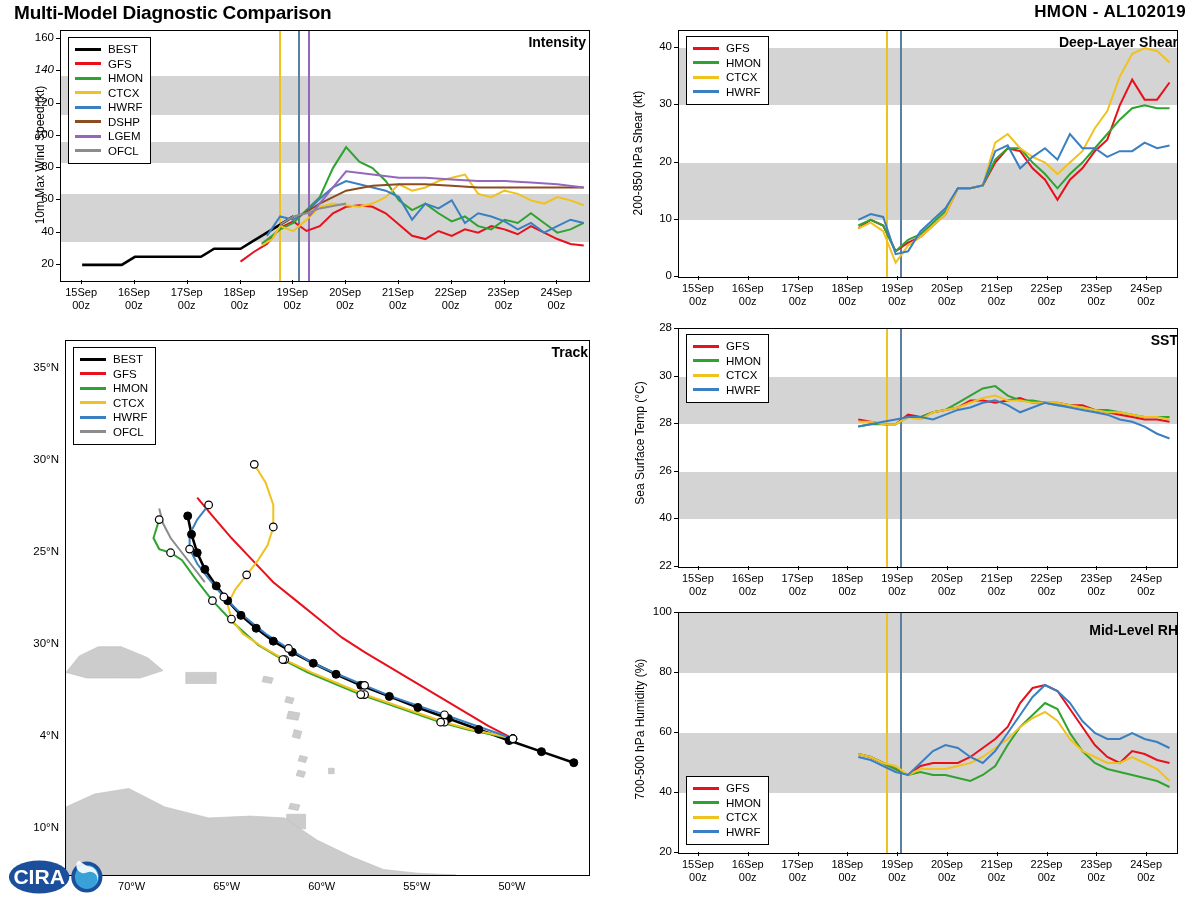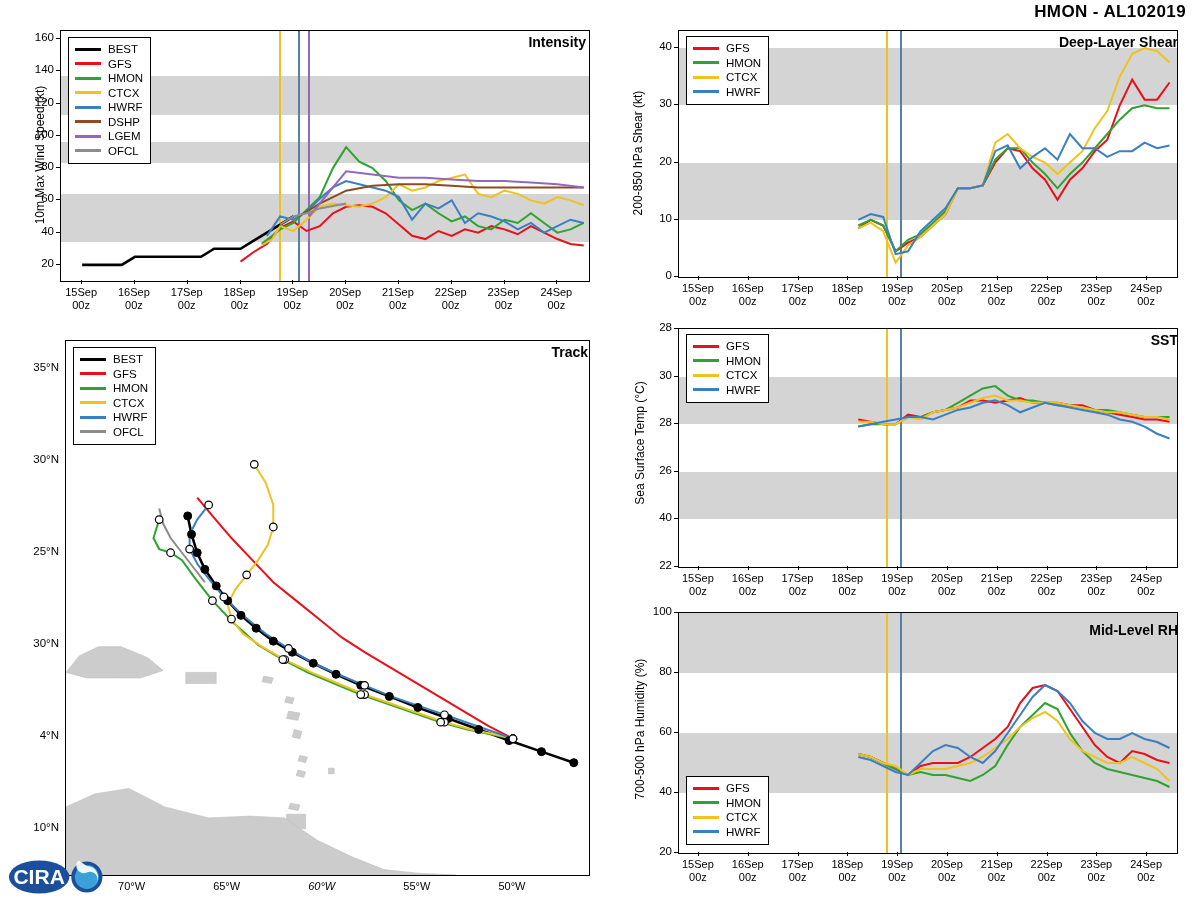--- a/index.html
+++ b/index.html
@@ -29,20 +29,21 @@
 
   
   .mapland{fill:#cccccc;stroke:#bdbdbd;stroke-width:0.6;}
   .logo{position:absolute;left:8px;bottom:6px;width:96px;height:40px;}
 </style>
 </head>
 <body>
 
 <div class="page">
 
+  <div class="hdr-left">Multi-Model Diagnostic Comparison</div>
   <div class="hdr-right">HMON - AL102019</div>
 
   <div class="panel" style="left:0;top:22px;width:600px;height:300px;">
     <div class="plot" id="plot-intensity" style="left:60px;top:8px;width:530px;height:252px;">
         <div class="band" style="top: 162.903px; height: 48.3871px; background: rgb(212, 212, 212);"></div>
         <div class="band" style="top: 111.29px; height: 20.9677px; background: rgb(212, 212, 212);"></div>
         <div class="band" style="top: 45.1613px; height: 38.7097px; background: rgb(212, 212, 212);"></div>
         <div class="vline" style="left: 218.12px; background: rgb(240, 194, 32);"></div>
         <div class="vline" style="left: 236.6px; background: rgb(91, 127, 158);"></div>
         <div class="vline" style="left: 247.16px; background: rgb(148, 103, 189);"></div>
@@ -98,21 +99,21 @@
       <div class="ytick" style="left: 16px; top: 202.613px; width: 38px;">40</div>
       <div class="tickmark" style="left: 56px; top: 209.613px; width: 4px; height: 1px;"></div>
       <div class="ytick" style="left: 16px; top: 170.355px; width: 38px;">60</div>
       <div class="tickmark" style="left: 56px; top: 177.355px; width: 4px; height: 1px;"></div>
       <div class="ytick" style="left: 16px; top: 138.097px; width: 38px;">80</div>
       <div class="tickmark" style="left: 56px; top: 145.097px; width: 4px; height: 1px;"></div>
       <div class="ytick" style="left: 16px; top: 105.839px; width: 38px;">100</div>
       <div class="tickmark" style="left: 56px; top: 112.839px; width: 4px; height: 1px;"></div>
       <div class="ytick" style="left: 16px; top: 73.5806px; width: 38px;">120</div>
       <div class="tickmark" style="left: 56px; top: 80.5806px; width: 4px; height: 1px;"></div>
-      <div class="ytick" style="left: 16px; top: 41.3226px; width: 38px;">140</div>
+      <div class="ytick" style="left: 16px; top: 41.3226px; width: 38px; font-style: italic;">140</div>
       <div class="tickmark" style="left: 56px; top: 48.3226px; width: 4px; height: 1px;"></div>
       <div class="ytick" style="left: 16px; top: 9.06452px; width: 38px;">160</div>
       <div class="tickmark" style="left: 56px; top: 16.0645px; width: 4px; height: 1px;"></div>
       <div class="xtick" style="left: 51.12px; top: 264px; width: 60px;">15Sep<br>00z</div>
       <div class="tickmark" style="left: 81.12px; top: 258px; width: 1px; height: 4px;"></div>
       <div class="xtick" style="left: 103.92px; top: 264px; width: 60px;">16Sep<br>00z</div>
       <div class="tickmark" style="left: 133.92px; top: 258px; width: 1px; height: 4px;"></div>
       <div class="xtick" style="left: 156.72px; top: 264px; width: 60px;">17Sep<br>00z</div>
       <div class="tickmark" style="left: 186.72px; top: 258px; width: 1px; height: 4px;"></div>
       <div class="xtick" style="left: 209.52px; top: 264px; width: 60px;">18Sep<br>00z</div>
@@ -236,21 +237,21 @@
       <path d="M86 13 a12 12 0 0 1 9 20 a8 8 0 0 0 -9 -13 a8 8 0 0 1 -9 -13 z" fill="#ffffff" opacity="0.9"></path>
     </svg>
   <div class="ytick" style="left: 9px; top: 494.966px; width: 50px;">10°N</div>
       <div class="ytick" style="left: 9px; top: 402.897px; width: 50px;">4°N</div>
       <div class="ytick" style="left: 9px; top: 310.828px; width: 50px;">30°N</div>
       <div class="ytick" style="left: 9px; top: 218.759px; width: 50px;">25°N</div>
       <div class="ytick" style="left: 9px; top: 126.69px; width: 50px;">30°N</div>
       <div class="ytick" style="left: 9px; top: 34.6207px; width: 50px;">35°N</div>
       <div class="xtick" style="left: 101.564px; top: 554px; width: 60px;">70°W</div>
       <div class="xtick" style="left: 196.655px; top: 554px; width: 60px;">65°W</div>
-      <div class="xtick" style="left: 291.745px; top: 554px; width: 60px; font-style: italic;">60°W</div>
+      <div class="xtick" style="left: 291.745px; top: 554px; width: 60px;">60°W</div>
       <div class="xtick" style="left: 386.836px; top: 554px; width: 60px;">55°W</div>
       <div class="xtick" style="left: 481.927px; top: 554px; width: 60px;">50°W</div>
     </div>
 
   <div class="panel" style="left:600px;top:22px;width:600px;height:290px;">
     <div class="plot" id="plot-shear" style="left:78px;top:8px;width:500px;height:248px;">
         <div class="band" style="top: 131.581px; height: 57.2093px; background: rgb(212, 212, 212);"></div>
         <div class="band" style="top: 17.1628px; height: 57.2093px; background: rgb(212, 212, 212);"></div>
         <div class="vline" style="left: 207.164px; background: rgb(240, 194, 32);"></div>
         <div class="vline" style="left: 220.61px; background: rgb(91, 127, 158);"></div>

